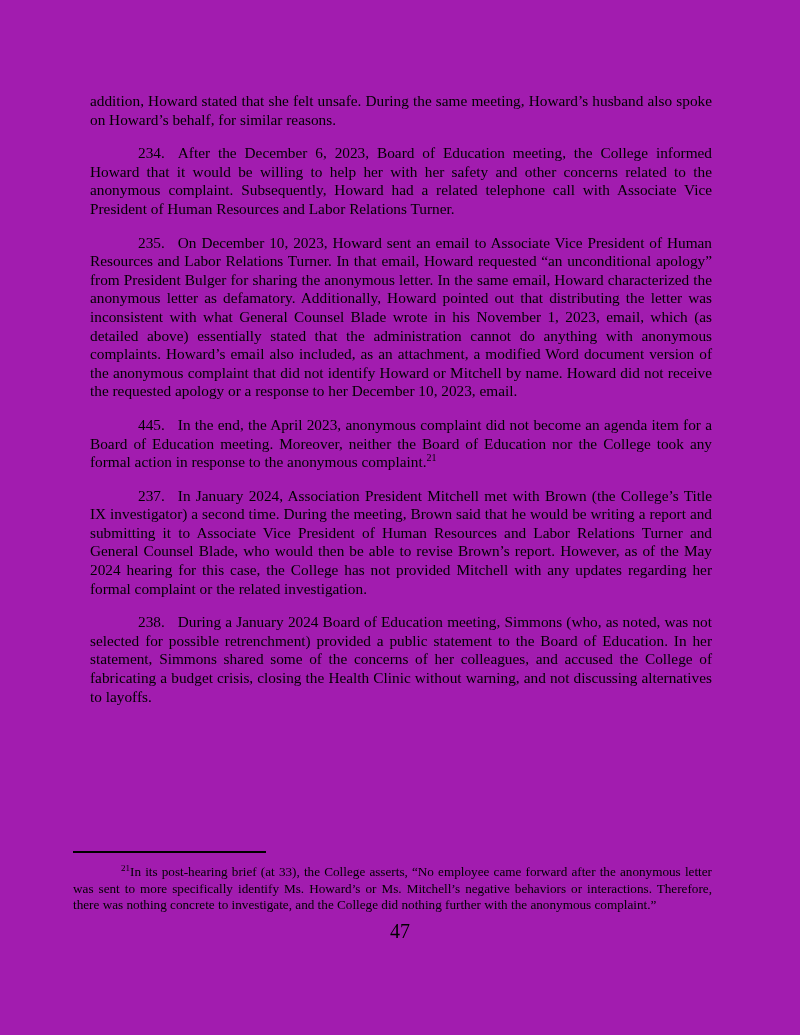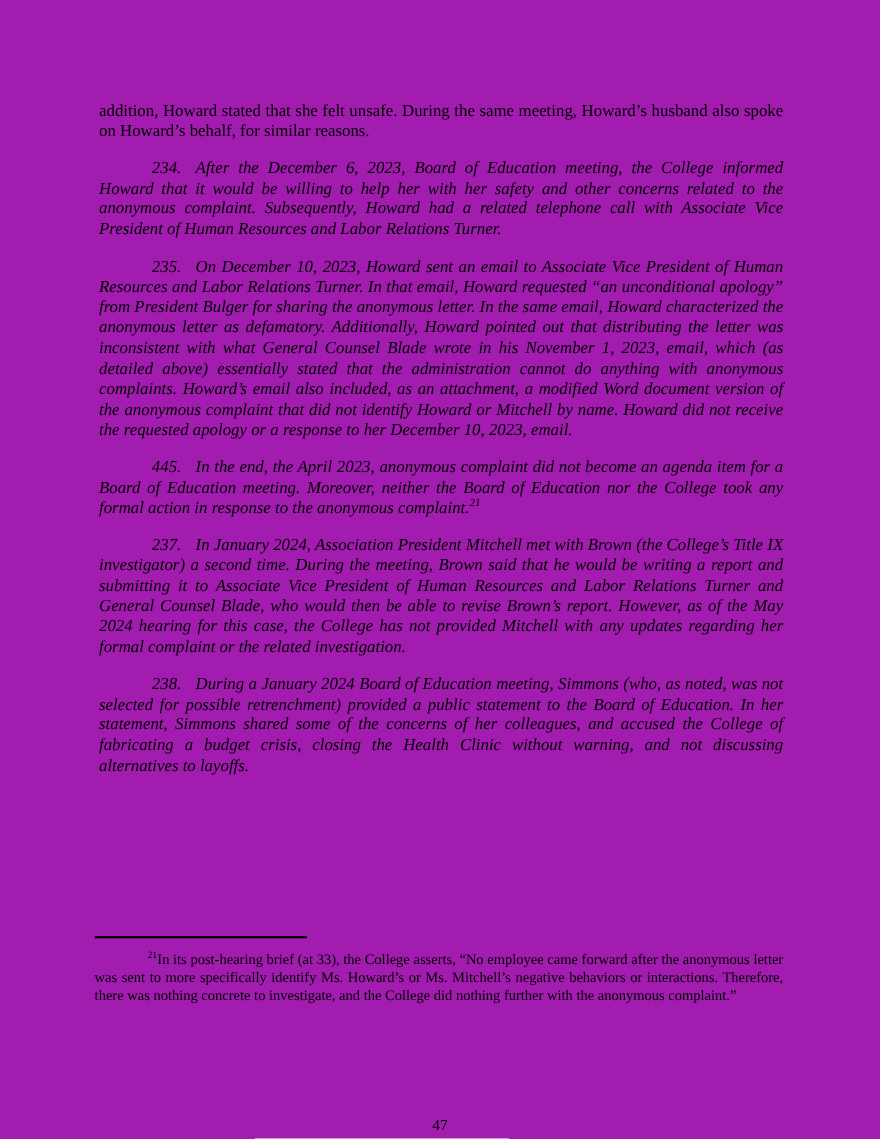--- a/index.html
+++ b/index.html
@@ -23,34 +23,33 @@
     top: 92px;
     font-size: 15.3px;
     line-height: 18.6px;
     text-align: justify;
   }
   .body-text p {
     margin: 0 0 15px 0;
   }
   p.numbered {
     text-indent: 48px;
-    font-style: italic;
   }
   .tab {
     display: inline-block;
     width: 13px;
   }
   sup.fnref {
     font-size: 10px;
     line-height: 0;
     vertical-align: super;
   }
   .footnote {
     position: absolute;
-    left: 86px;
+    left: 73px;
     right: 88px;
     top: 851px;
   }
   .fnrule {
     width: 193px;
     height: 0;
     border-top: 2px solid #000000;
     margin: 0 0 11px 0;
   }
   .fntext {
@@ -60,25 +59,25 @@
     text-align: justify;
     text-indent: 48px;
   }
   .fntext sup {
     font-size: 9px;
     line-height: 0;
     vertical-align: super;
   }
   .pagenum {
     position: absolute;
-    top: 1016px;
+    top: 920px;
     left: 0;
     right: 0;
     text-align: center;
-    font-size: 14px;
+    font-size: 20px;
   }
 </style>
 </head>
 <body>
 
 <div class="page">
 
   <div class="body-text">
 
     <p class="cont">addition, Howard stated that she felt unsafe. During the same meeting, Howard’s husband also spoke on Howard’s behalf, for similar reasons.</p>

